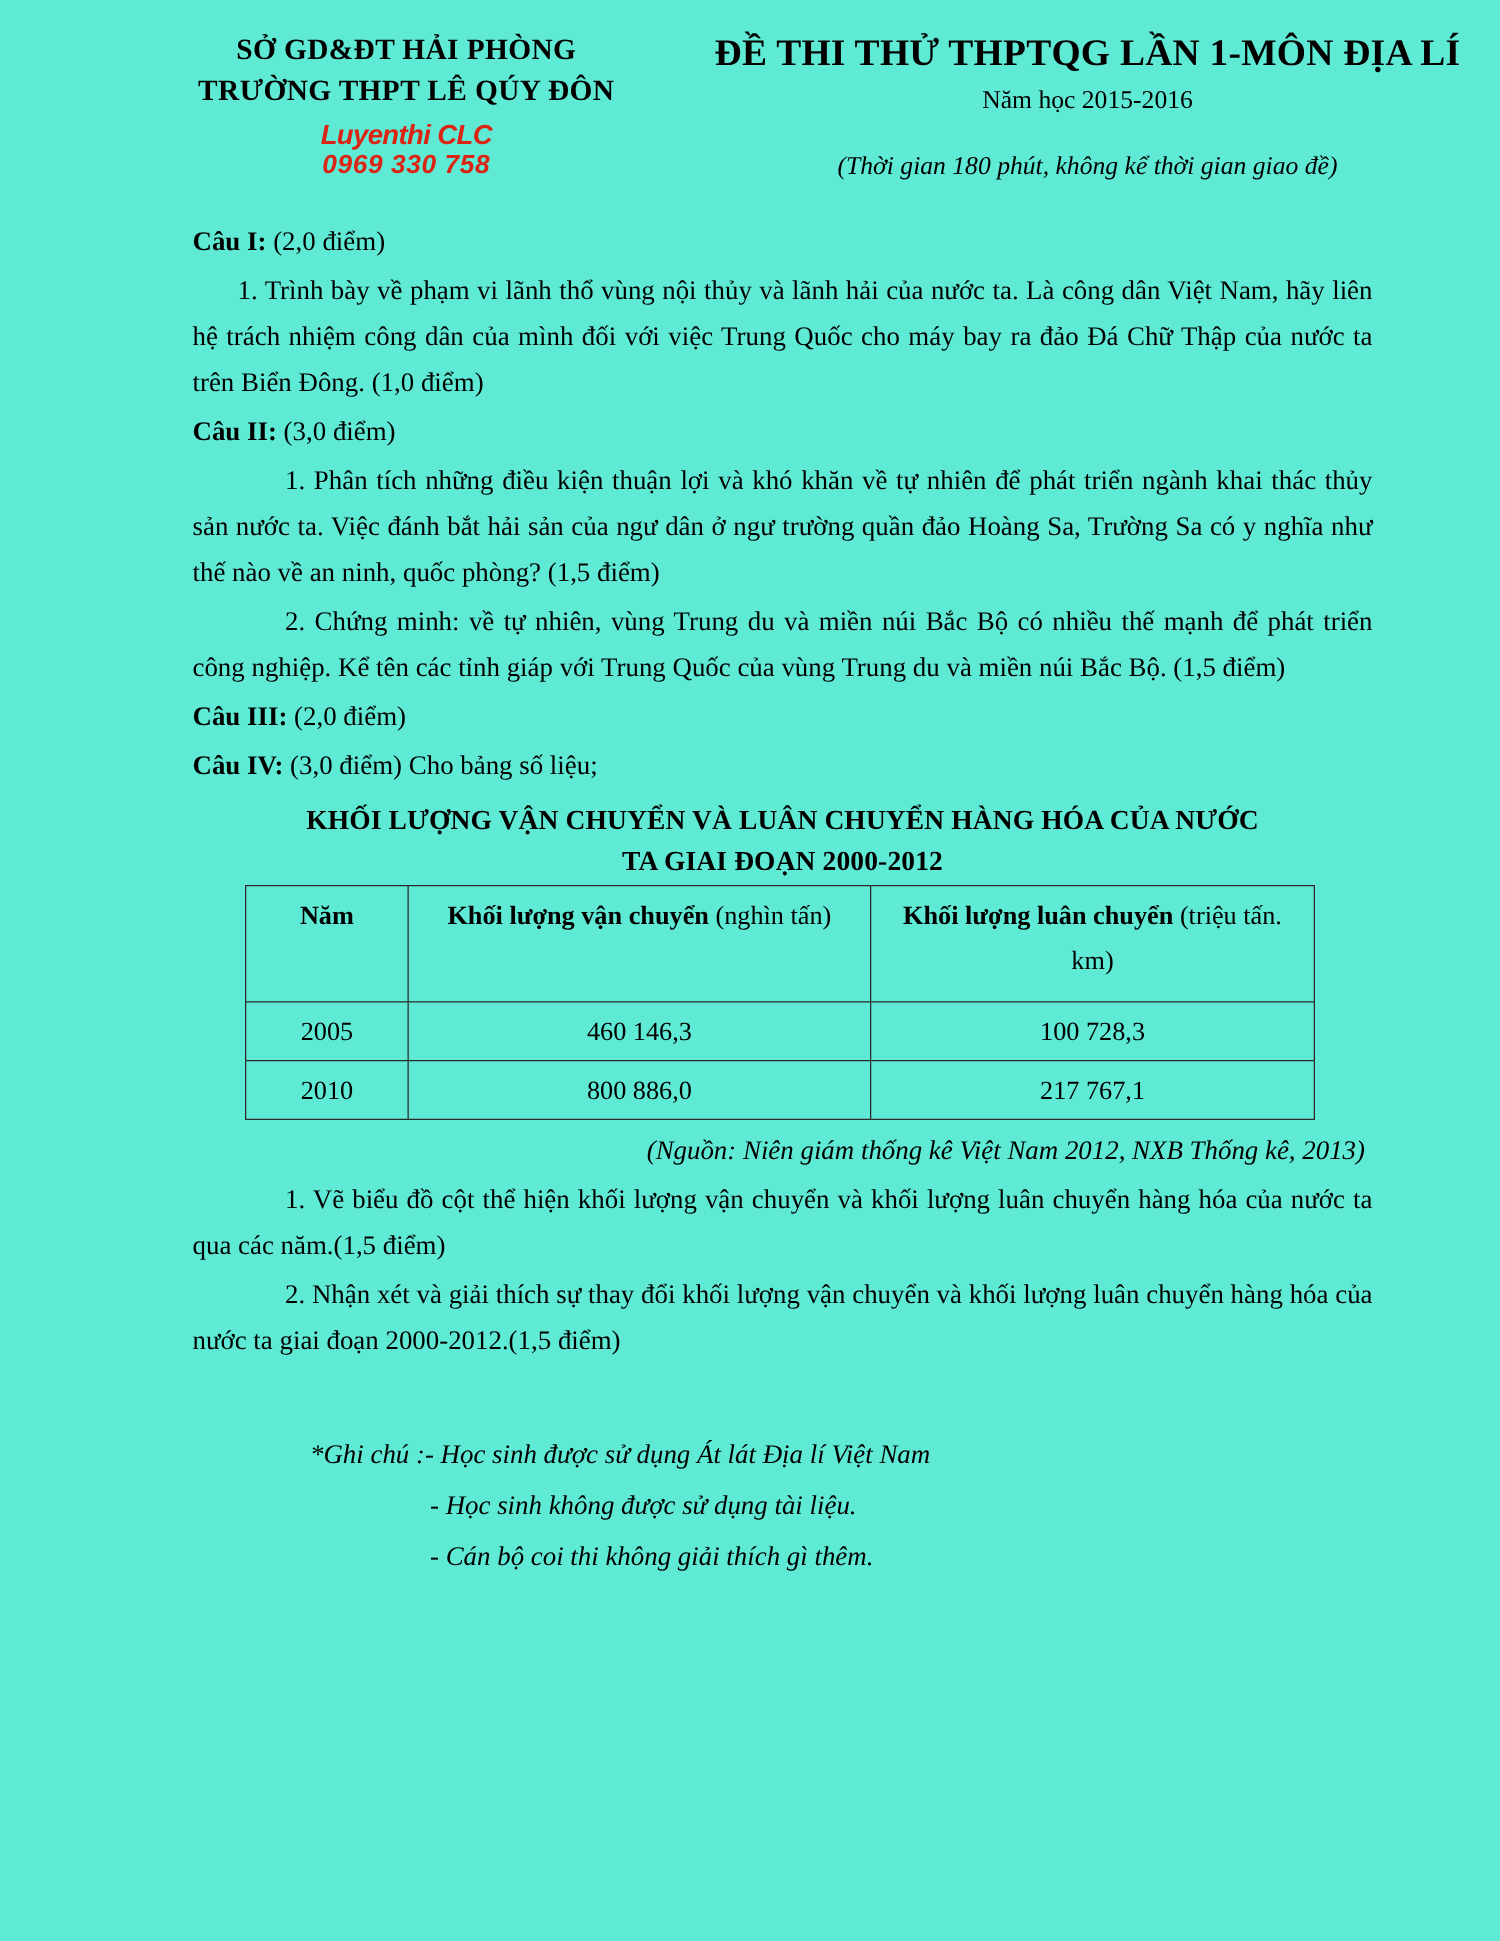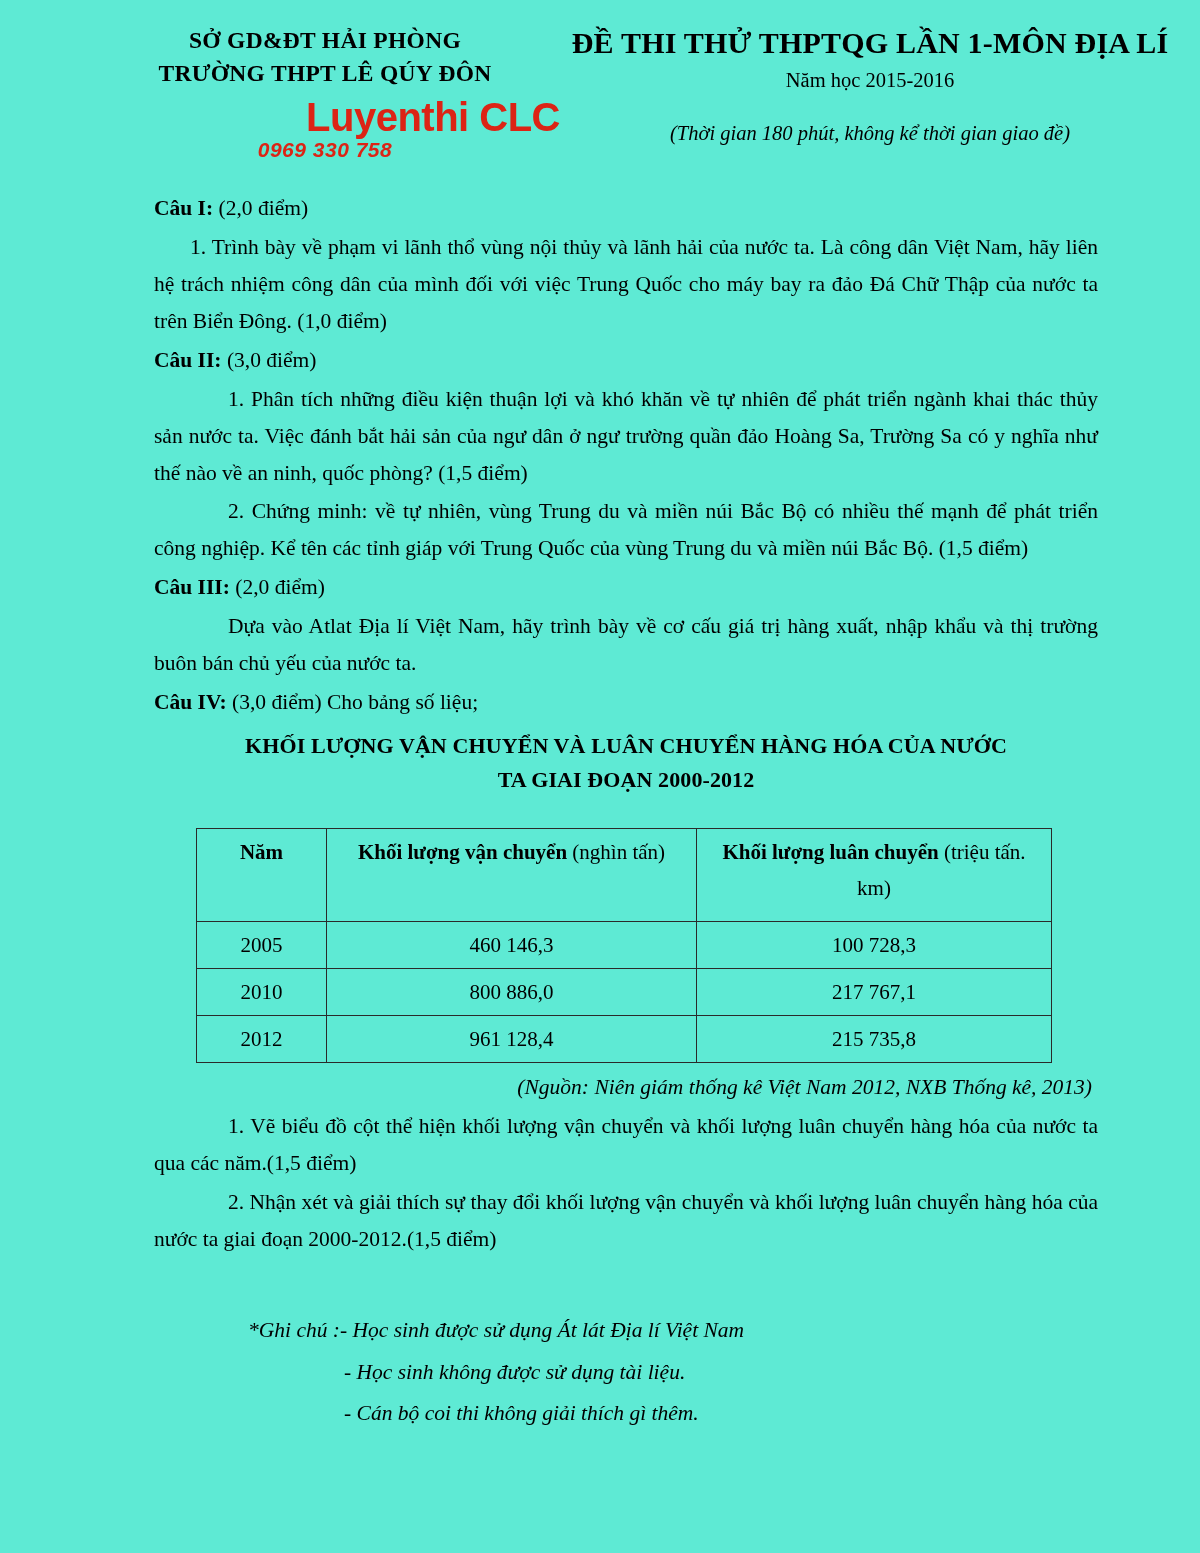--- a/index.html
+++ b/index.html
@@ -41,25 +41,25 @@
     line-height: 1.42;
     white-space: nowrap;
   }
   .logo-block {
     margin-top: 6px;
     text-align: center;
     line-height: 1;
   }
   .logo-main {
     font-family: "Liberation Sans", "DejaVu Sans", sans-serif;
-    font-weight: bold;
-    font-size: 40px;
+    font-style: italic;
+    font-weight: bold;
+    font-size: 22px;
     letter-spacing: -0.5px;
     display: block;
-    text-align: right;
   }
   .logo-phone {
     font-family: "Liberation Sans", "DejaVu Sans", sans-serif;
     font-style: italic;
     font-weight: bold;
     font-size: 21px;
     letter-spacing: 0.5px;
     display: block;
     margin-top: 2px;
   }
@@ -107,21 +107,21 @@
     font-weight: bold;
     font-size: 22px;
     line-height: 1.52;
     letter-spacing: 0.1px;
     margin-top: 8px;
     padding: 0 26px;
   }
 
   
   .table-wrap {
-    margin: 32px 0 0 0;
+    margin: 2px 0 0 0;
     padding-left: 44px;
     padding-right: 48px;
   }
   table.data {
     border-collapse: collapse;
     width: 855px;
     table-layout: fixed;
   }
   table.data th, table.data td {
     border: 1.3px solid #2a2a2a;
@@ -188,21 +188,20 @@
   <div class="content">
 
     <div class="para q-head"><span>Câu I:</span><span class="pts"> (2,0 điểm)</span></div>
     <div class="para indent-sm">1. Trình bày về phạm vi lãnh thổ vùng nội thủy và lãnh hải của nước ta. Là công dân Việt Nam, hãy liên hệ trách nhiệm công dân của mình đối với việc Trung Quốc cho máy bay ra đảo Đá Chữ Thập của nước ta trên Biển Đông. (1,0 điểm)</div>
 
     <div class="para q-head"><span>Câu II:</span><span class="pts"> (3,0 điểm)</span></div>
     <div class="para indent-lg">1. Phân tích những điều kiện thuận lợi và khó khăn về tự nhiên để phát triển ngành khai thác thủy sản nước ta. Việc đánh bắt hải sản của ngư dân ở ngư trường quần đảo Hoàng Sa, Trường Sa có y nghĩa như thế nào về an ninh, quốc phòng? (1,5 điểm)</div>
     <div class="para indent-lg">2. Chứng minh: về tự nhiên, vùng Trung du và miền núi Bắc Bộ có nhiều thế mạnh để phát triển công nghiệp. Kể tên các tỉnh giáp với Trung Quốc của vùng Trung du và miền núi Bắc Bộ. (1,5 điểm)</div>
 
     <div class="para q-head"><span>Câu III:</span><span class="pts"> (2,0 điểm)</span></div>
-    <div class="para indent-lg">Dựa vào Atlat Địa lí Việt Nam, hãy trình bày về cơ cấu giá trị hàng xuất, nhập khẩu và thị trường buôn bán chủ yếu của nước ta.</div>
 
     <div class="para q-head"><span>Câu IV:</span><span class="pts"> (3,0 điểm)  Cho bảng số liệu;</span></div>
 
     <div class="table-title">
       <div>KHỐI LƯỢNG VẬN CHUYỂN VÀ LUÂN CHUYỂN HÀNG HÓA CỦA NƯỚC</div>
       <div>TA GIAI ĐOẠN 2000-2012</div>
     </div>
 
     <div class="table-wrap">
       <table class="data">
@@ -222,25 +221,20 @@
           <tr>
             <td class="year">2005</td>
             <td>460 146,3</td>
             <td>100 728,3</td>
           </tr>
           <tr>
             <td class="year">2010</td>
             <td>800 886,0</td>
             <td>217 767,1</td>
           </tr>
-          <tr>
-            <td class="year">2012</td>
-            <td>961 128,4</td>
-            <td>215 735,8</td>
-          </tr>
         </tbody>
       </table>
     </div>
 
     <div class="source">(Nguồn: Niên giám thống kê Việt Nam 2012, NXB Thống kê, 2013)</div>
 
     <div class="para indent-lg">1. Vẽ biểu đồ cột thể hiện khối lượng vận chuyển và khối lượng luân chuyển hàng hóa của nước ta qua các năm.(1,5 điểm)</div>
     <div class="para indent-lg">2. Nhận xét và giải thích sự thay đổi khối lượng vận chuyển và khối lượng luân chuyển hàng hóa của nước ta giai đoạn 2000-2012.(1,5 điểm)</div>
 
     <div class="notes">

